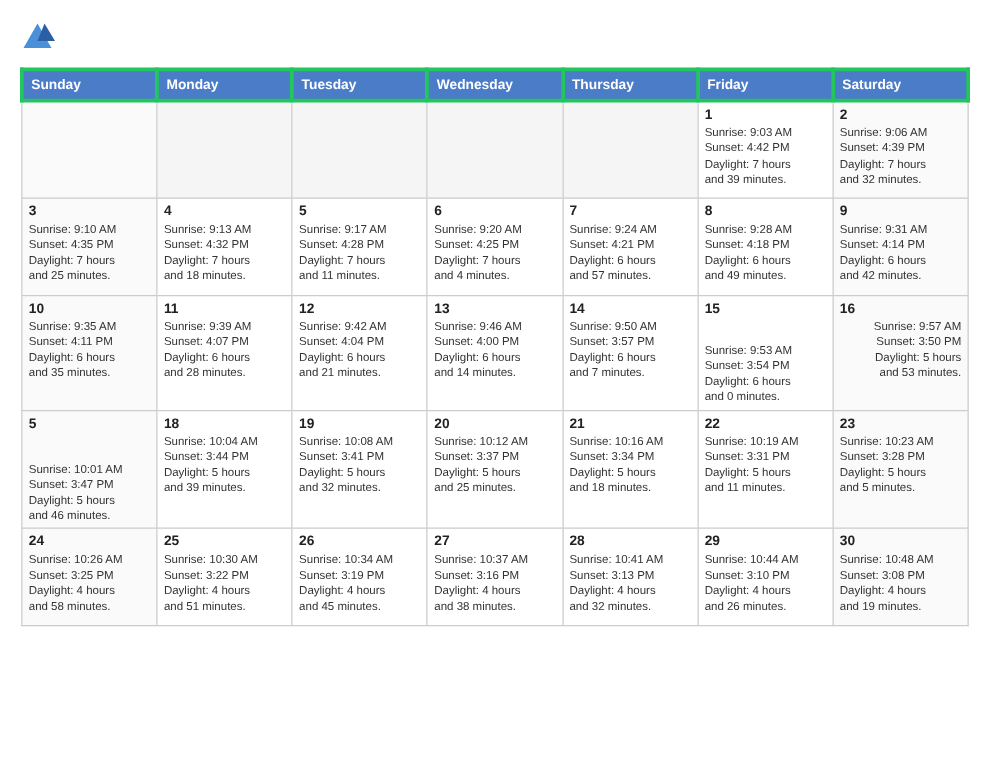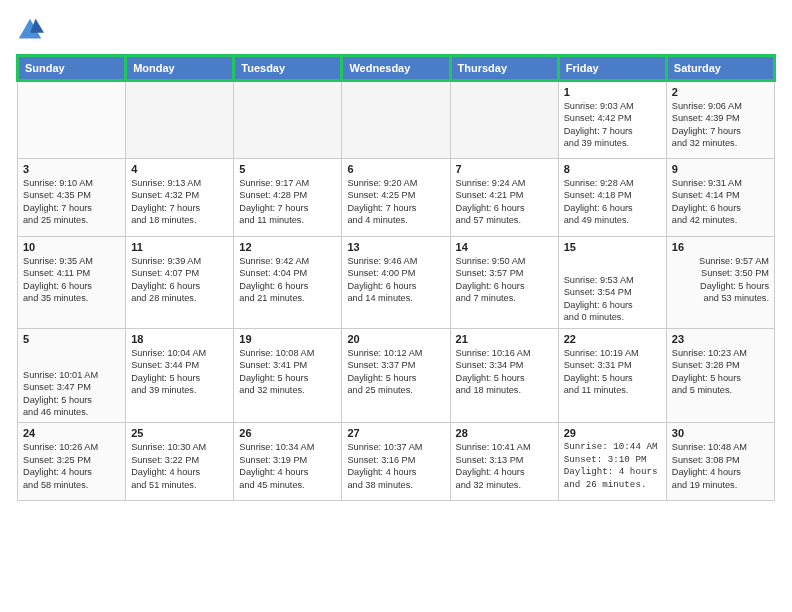--- a/index.html
+++ b/index.html
@@ -334,21 +334,21 @@
           </td>
           <td>
             <div class="day-number">28</div>
             <div class="day-info" style="white-space: pre-line;">Sunrise: 10:41 AM
 Sunset: 3:13 PM
 Daylight: 4 hours
 and 32 minutes.</div>
           </td>
           <td>
             <div class="day-number">29</div>
-            <div class="day-info" style="white-space: pre-line; font-family: Liberation Mono, monospace;">Sunrise: 10:44 AM
+            <div class="day-info" style="white-space: pre-line;">Sunrise: 10:44 AM
 Sunset: 3:10 PM
 Daylight: 4 hours
 and 26 minutes.</div>
           </td>
           <td>
             <div class="day-number">30</div>
             <div class="day-info" style="white-space: pre-line;">Sunrise: 10:48 AM
 Sunset: 3:08 PM
 Daylight: 4 hours
 and 19 minutes.</div>

